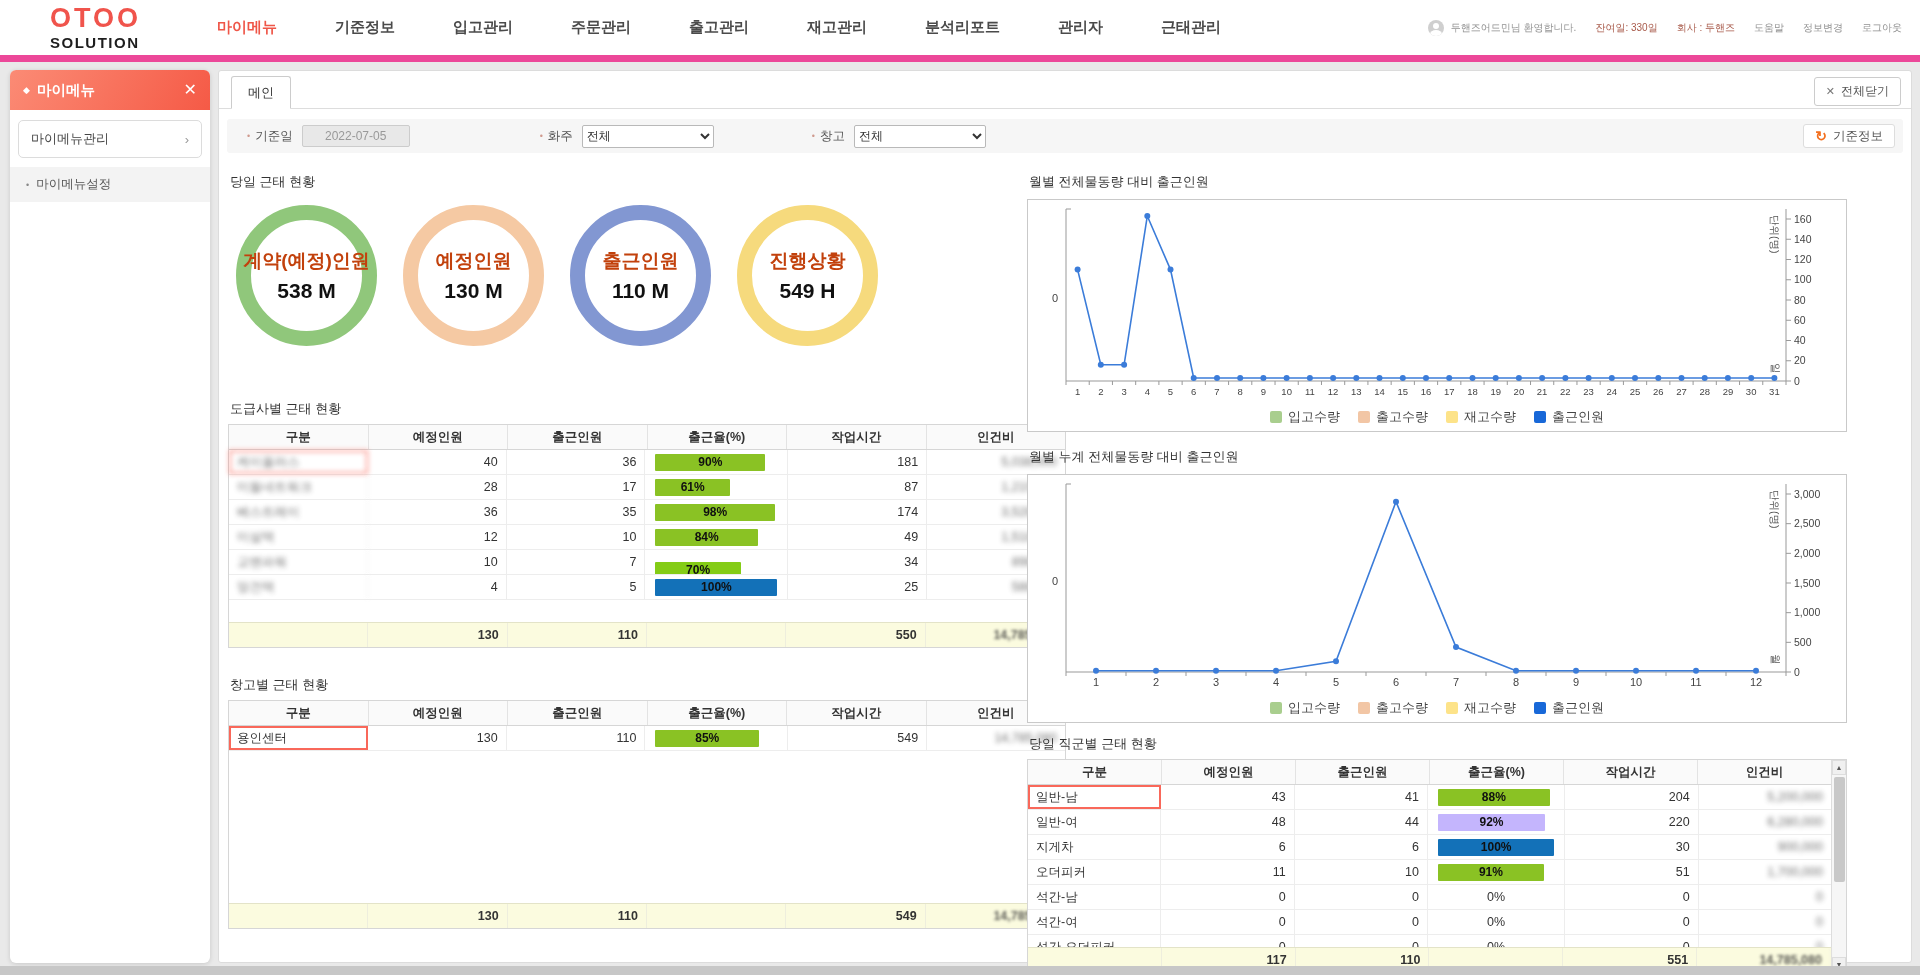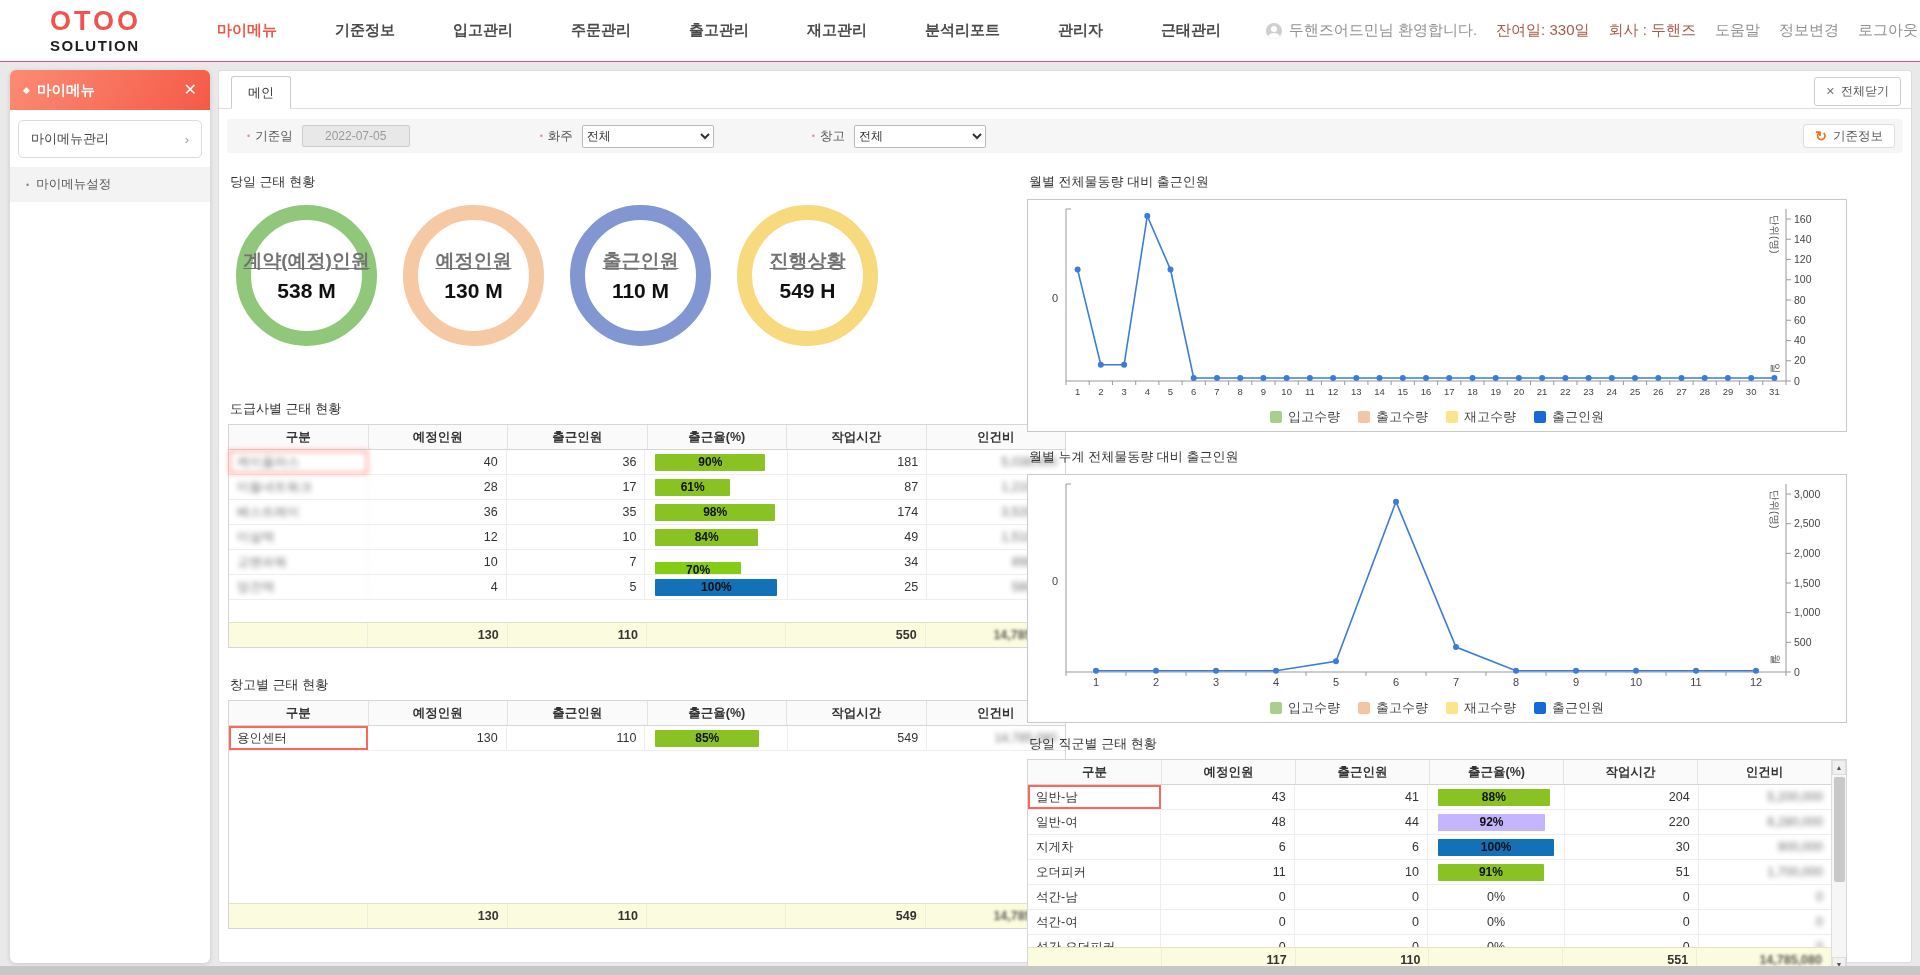--- a/index.html
+++ b/index.html
@@ -5,28 +5,28 @@
   * { box-sizing: border-box; margin: 0; padding: 0; }
   html,body { width:1920px; height:975px; }
   body {
     position: relative;
     background: #e9e9e9;
     font-family: "Liberation Sans", "DejaVu Sans", sans-serif;
     overflow: hidden;
     color:#333;
   }
   
-  .top-header{position:absolute;left:0;top:0;width:1920px;height:62px;background:#fff;border-bottom:1px solid #ec4899;display:flex;align-items:center;}
+  .top-header{position:absolute;left:0;top:0;width:1920px;height:62px;background:#fff;border-bottom:7px solid #ec4899;display:flex;align-items:center;}
   .logo{margin-left:50px;line-height:1;cursor:pointer;}
   .logo-top{color:#f0544c;font-size:27px;font-weight:800;letter-spacing:3px;}
   .logo-bottom{color:#1d1d1d;font-size:15px;font-weight:700;letter-spacing:1.5px;margin-top:3px;}
   .nav{display:flex;gap:58px;margin-left:76px;font-size:15px;color:#4a4a4a;font-weight:600;}
   .nav-item{cursor:pointer;white-space:nowrap;}
   .nav-item.active{color:#ef5648;}
-  .userbar{margin-left:auto;margin-right:2px;display:flex;align-items:center;gap:19px;font-size:15px;color:#919191;white-space:nowrap;}
+  .userbar{margin-left:auto;margin-right:18px;display:flex;align-items:center;gap:19px;font-size:10px;color:#919191;white-space:nowrap;}
   .userbar .hl{color:#a85a4a;}
   .avatar{width:16px;height:16px;border-radius:50%;background:#cfcfcf;position:relative;overflow:hidden;flex:none;margin-right:-12px;}
   .avatar::before{content:"";position:absolute;top:3px;left:5px;width:6px;height:6px;border-radius:50%;background:#fff;}
   .avatar::after{content:"";position:absolute;top:10.5px;left:2px;width:12px;height:8px;border-radius:50% 50% 0 0;background:#fff;}
   .ulink{cursor:pointer;}
   
   .sidebar{position:absolute;left:10px;top:70px;width:200px;height:893px;background:#fff;border-radius:6px;box-shadow:0 1px 5px rgba(0,0,0,.14);overflow:hidden;}
   .sb-head{height:40px;background:linear-gradient(120deg,#fb8b75,#f55a46);color:#fff;display:flex;align-items:center;padding:0 13px;font-size:14.5px;font-weight:700;}
   .sb-diamond{font-size:9px;margin-right:7px;}
   .sb-close{margin-left:auto;font-size:16px;font-weight:300;cursor:pointer;line-height:1;}
@@ -49,21 +49,21 @@
   .g1{margin-left:20px;} .g2{margin-left:130px;} .g3{margin-left:98px;}
   .refresh{position:absolute;right:8px;top:5px;height:24px;border:1px solid #ddd;background:#fff;border-radius:3px;display:flex;align-items:center;gap:6px;padding:0 11px;font-size:12.5px;color:#555;cursor:pointer;}
   .refresh-ico{color:#f3701f;font-weight:700;font-size:14px;line-height:1;}
   
   .col-left{position:absolute;left:9px;top:96px;width:838px;}
   .col-right{position:absolute;left:808px;top:96px;width:820px;}
   .sec-title{font-size:13px;color:#333;margin:6px 0 0 2px;}
   
   .circles{margin-top:14px;display:flex;gap:26px;padding-left:8px;}
   .kpi{width:141px;height:141px;border-radius:50%;display:flex;flex-direction:column;justify-content:center;align-items:center;text-align:center;background:#fff;}
-  .kpi .lb{font-size:19px;font-weight:700;color:#737373;white-space:nowrap;text-decoration:underline;}
+  .kpi .lb{font-size:19px;font-weight:700;color:#c2410c;white-space:nowrap;}
   .kpi .vl{font-size:21px;font-weight:700;color:#111;margin-top:5px;}
   
   .tbl{border:1px solid #d6d6d6;font-size:12.5px;color:#333;background:#fff;margin-top:6px;}
   .t-head{display:flex;height:25px;line-height:24px;background:#fafafa;border-bottom:1px solid #d6d6d6;}
   .t-hcell{flex:1;text-align:center;border-right:1px solid #e3e3e3;font-weight:bold;}
   .t-hcell:last-child{border-right:0;}
   .t-row{display:flex;height:25px;line-height:24px;border-bottom:1px solid #ededed;cursor:pointer;}
   .t-cell{flex:1;border-right:1px solid #ededed;padding:0 8px;text-align:right;white-space:nowrap;overflow:hidden;}
   .t-cell:last-child{border-right:0;}
   .t-cell.name{text-align:left;}

